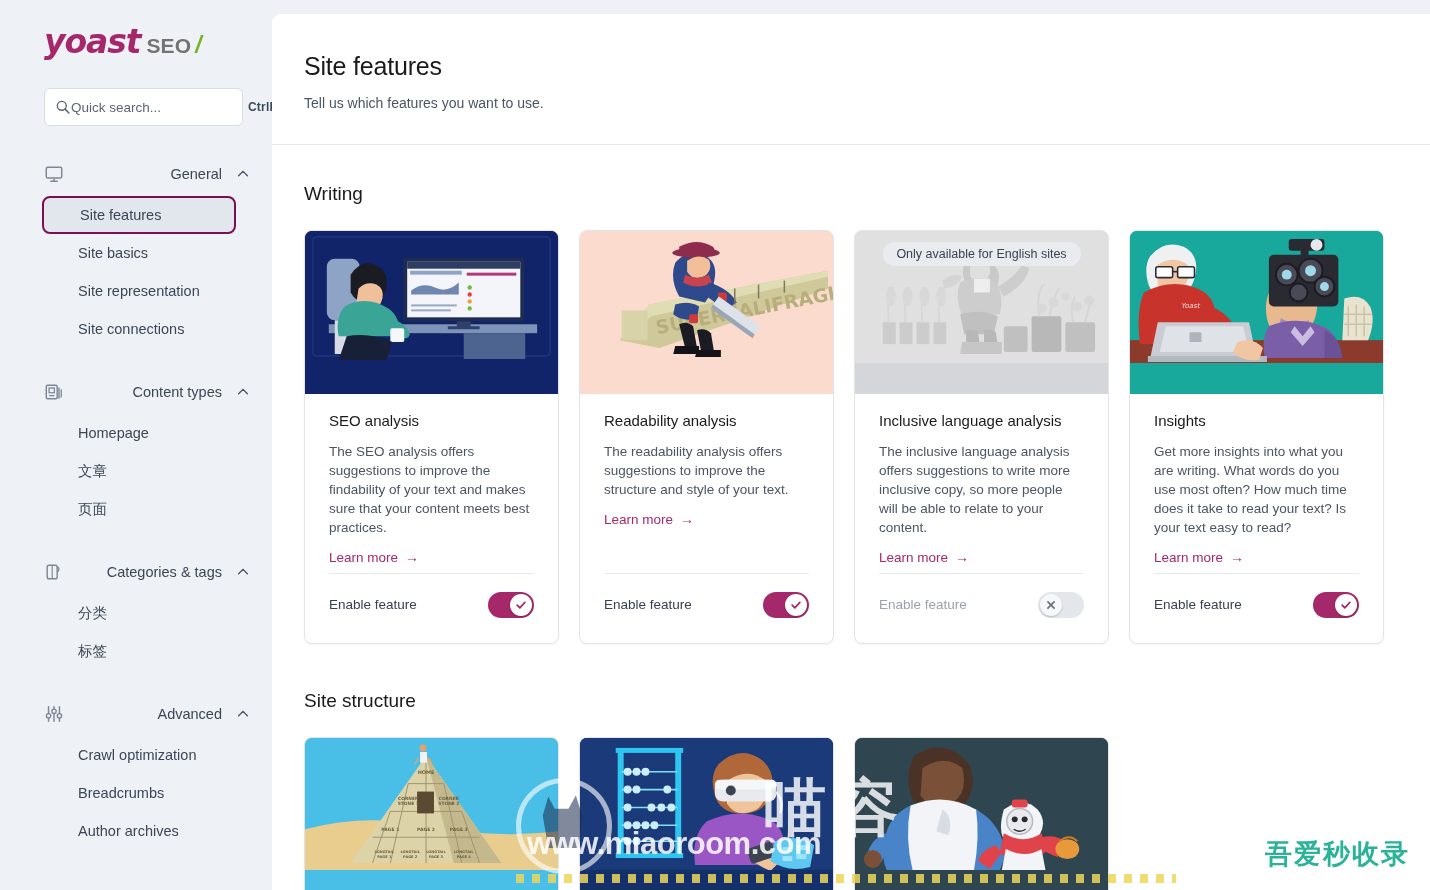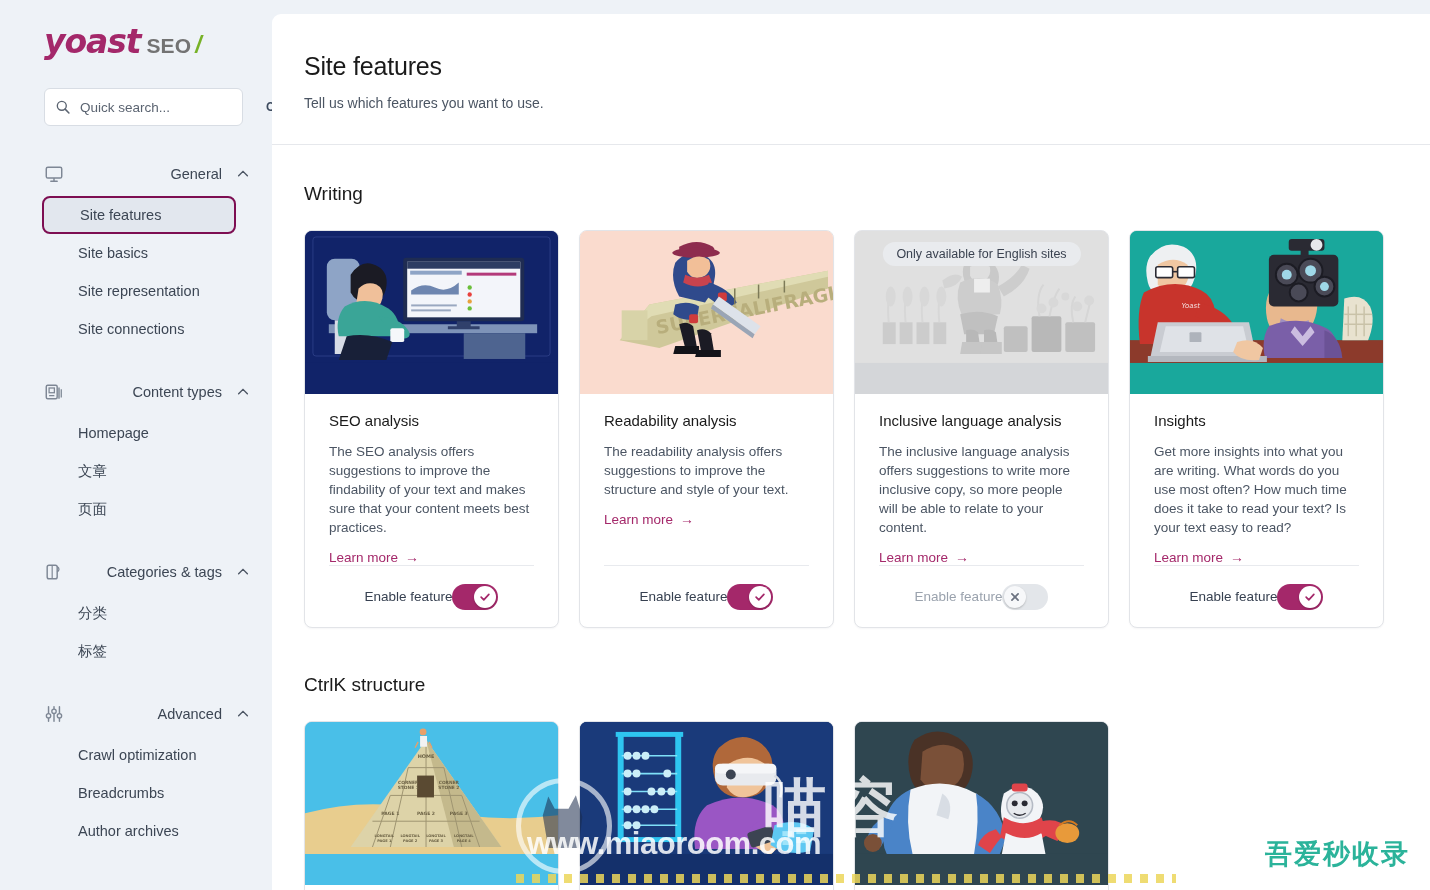--- a/index.html
+++ b/index.html
@@ -35,21 +35,20 @@
   }
 
   .search-box {
     margin: 14px 29px 0 44px;
     height: 38px;
     background: #fff;
     border: 1px solid #d8dde4;
     border-radius: 6px;
     display: flex; align-items: center;
     padding: 0 10px;
-    gap: 9px;
   }
   .search-box .mag { width: 16px; height: 16px; flex: 0 0 16px; }
   .search-box input {
     border: 0; outline: 0; flex: 1;
     font-size: 13.5px; color: #4b5563;
     font-family: "Liberation Sans", sans-serif;
     background: transparent;
   }
   .search-box input::placeholder { color: #5b6471; }
   .search-box .kbd {
@@ -135,24 +134,24 @@
   .card-desc { font-size: 13.5px; line-height: 19px; color: #4b5563; }
   .learn {
     margin-top: 12px;
     font-size: 13.5px; color: #a4286a;
     display: inline-flex; align-items: flex-end; gap: 7px;
     cursor: pointer; text-decoration: none;
     width: fit-content;
   }
   .learn .arr { font-size: 14px; }
   .card-foot {
-    margin: 0 24px;
+    margin: 8px 24px;
     border-top: 1px solid #e8eaee;
     height: 62px;
-    display: flex; align-items: center; justify-content: center;
+    display: flex; align-items: center; justify-content: space-between;
   }
   .foot-label { font-size: 13.5px; color: #374151; }
   .foot-label.dim { color: #9aa2ad; }
 
   .toggle {
     width: 46px; height: 26px; border-radius: 13px;
     background: #a4286a; position: relative; cursor: pointer;
     flex: 0 0 46px;
   }
   .toggle .knob {
@@ -588,21 +587,21 @@
               <svg viewBox="0 0 14 14">
                 <polyline points="2.5,7.2 5.6,10.3 11.5,4" fill="none" stroke="#a4286a" stroke-width="2" stroke-linecap="round" stroke-linejoin="round"></polyline>
               </svg>
             </span>
           </div>
         </div>
       </div>
 
     </div>
 
-    <h2 class="section-title" style="padding-top:46px;">CtrlK structure</h2>
+    <h2 class="section-title" style="padding-top:46px;">Site structure</h2>
 
     <div class="cards">
 
       <div class="card">
         <div class="card-img" style="background:#49bfe8;">
           <svg class="ill" viewBox="0 0 255 133" preserveAspectRatio="none">
             <rect width="255" height="133" fill="#49bfe8"></rect>
             <path d="M0 92 q60 -16 120 -4 q70 14 135 6 v39 H0 Z" fill="#e8cd8e"></path>
             <path d="M122 18 L198 126 L46 126 Z" fill="#ddd3a8"></path>
             <path d="M122 18 L198 126 L150 126 Z" fill="#c4b98c"></path>

